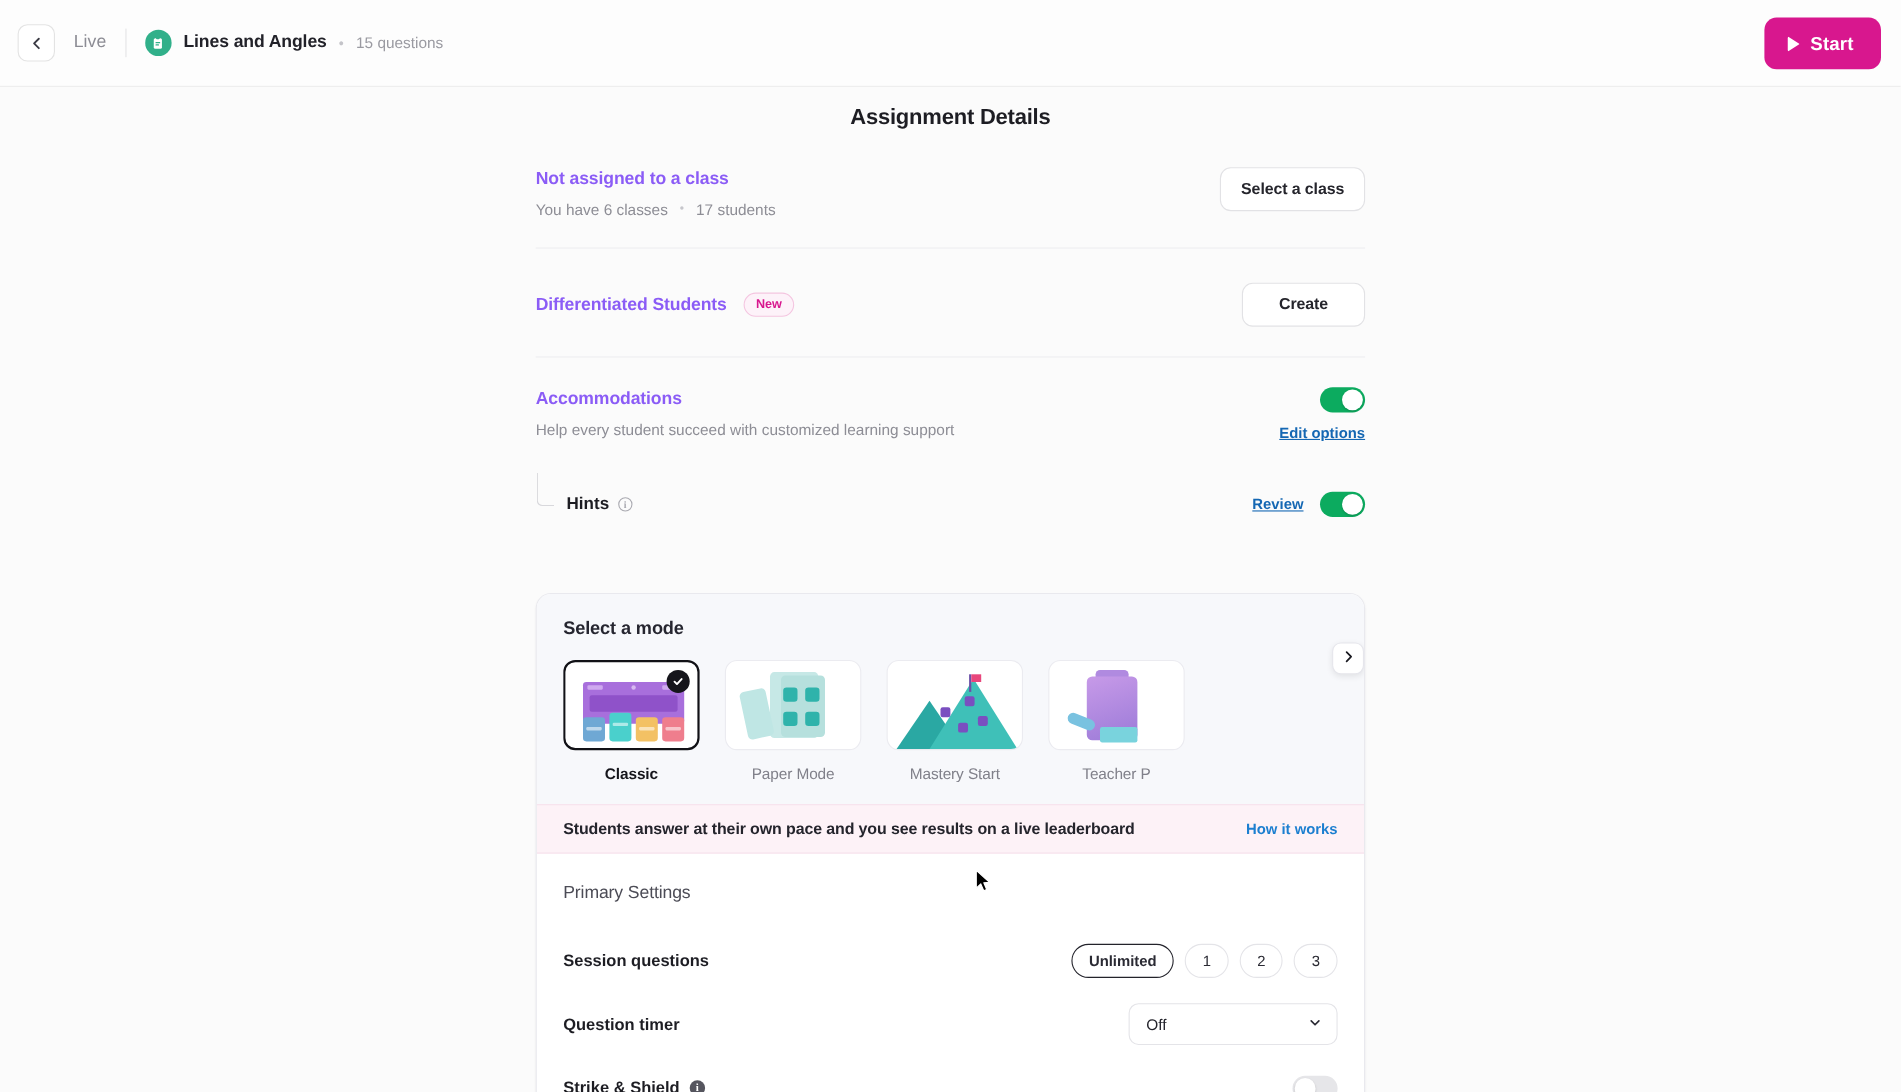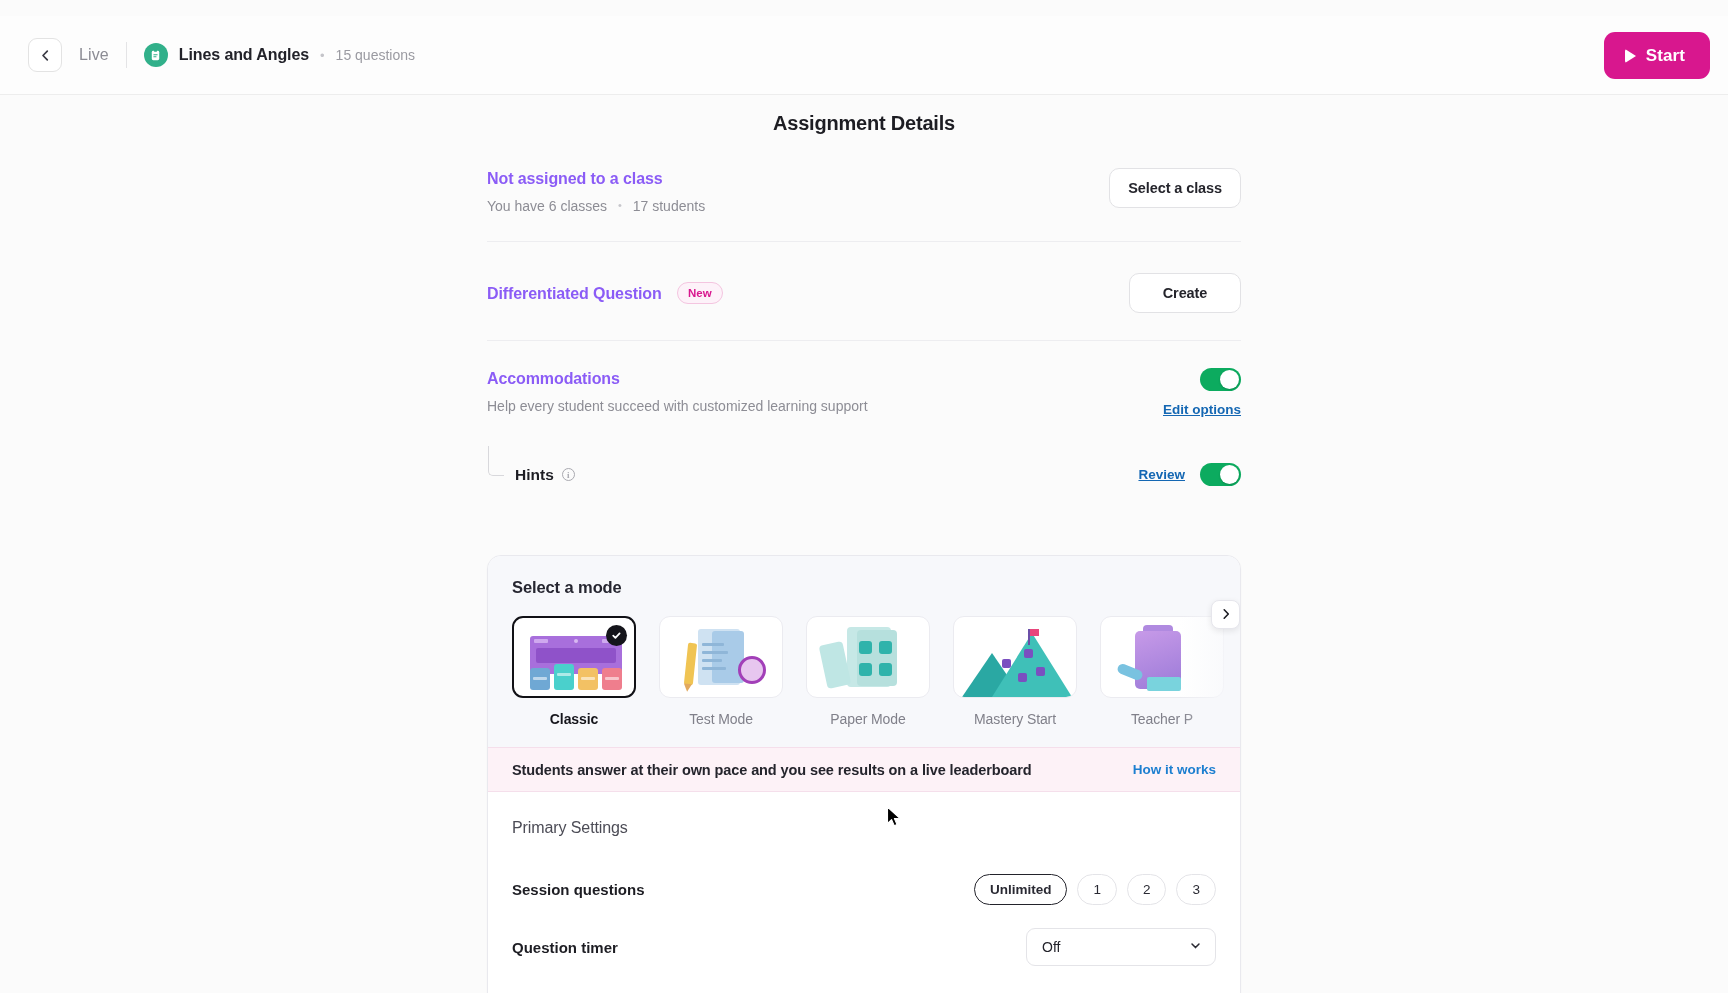--- a/index.html
+++ b/index.html
@@ -11,23 +11,22 @@
     overflow: hidden;
   }
 
   
   .topbar {
     height: 79px;
     background: #fdfdfd;
     border-bottom: 1px solid #ededed;
     display: flex;
     align-items: center;
-    padding: 0 18px 0 28px;
+    padding: 0 18px 0 16px;
     position: relative;
-    margin-top: 16px;
   }
   .back-btn {
     width: 34px; height: 34px;
     border: 1px solid #e3e3e3;
     border-radius: 9px;
     background: #ffffff;
     display: flex; align-items: center; justify-content: center;
     cursor: pointer;
     flex: 0 0 auto;
   }
@@ -518,21 +517,21 @@
           <span>17 students</span>
         </div>
       </div>
       <button class="ghost-btn">Select a class</button>
     </div>
 
     <div class="spacer-30"></div>
 
     <div class="row">
       <div class="row-left" style="padding-top:9px;">
-        <span class="row-h">Differentiated Question</span>
+        <span class="row-h">Differentiated Students</span>
         <span class="pill-new">New</span>
       </div>
       <button class="ghost-btn">Create</button>
     </div>
 
     <div class="spacer-27"></div>
 
     <div class="row no-border">
       <div class="row-left">
         <div class="row-h">Accommodations</div>
@@ -581,35 +580,20 @@
               </div>
               <div class="check-badge">
                 <svg width="11" height="11" viewBox="0 0 12 12">
                     <path d="M2.4 6.2l2.4 2.4 4.6-5" fill="none" stroke="#fff" stroke-width="1.9" stroke-linecap="round" stroke-linejoin="round"></path>
                   </svg>
               </div>
             </div>
             <div class="mode-label">Classic</div>
           </div>
 
-          <div class="mode-item">
-            <div class="mode-thumb">
-              <div class="art">
-                <div class="art-test-paper"></div>
-                <div class="art-test-paper2"></div>
-                <div class="tline" style="top:26px;width:22px;"></div>
-                <div class="tline" style="top:34px;width:26px;"></div>
-                <div class="tline" style="top:42px;width:20px;"></div>
-                <div class="tline" style="top:50px;width:24px;"></div>
-                <div class="art-pencil"></div>
-                <div class="art-clock"></div>
-              </div>
-            </div>
-            <div class="mode-label">Test Mode</div>
-          </div>
 
           <div class="mode-item">
             <div class="mode-thumb">
               <div class="art">
                 <div class="art-paper-card" style="left:40px;top:10px;width:44px;height:60px;"></div>
                 <div class="art-paper-card" style="left:50px;top:13px;width:40px;height:56px;background:#b6e0dd;"></div>
                 <div class="pq" style="left:52px;top:24px;"></div>
                 <div class="pq" style="left:72px;top:24px;"></div>
                 <div class="pq" style="left:52px;top:46px;"></div>
                 <div class="pq" style="left:72px;top:46px;"></div>

